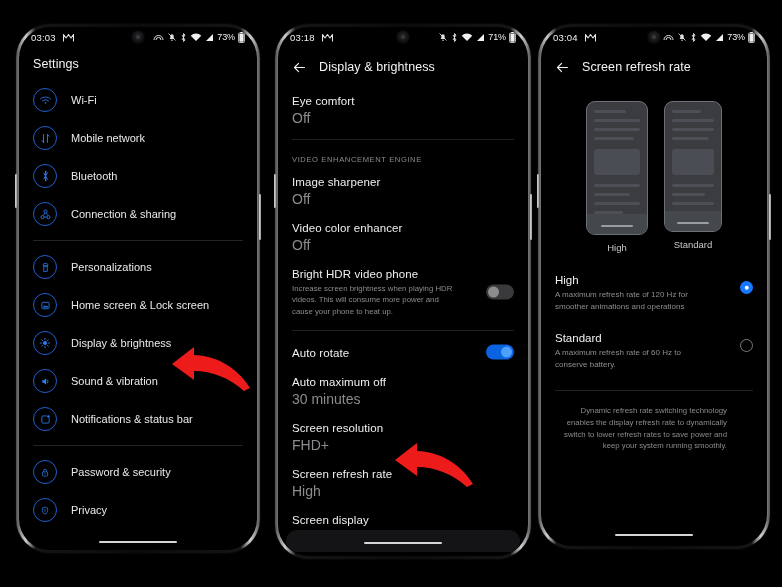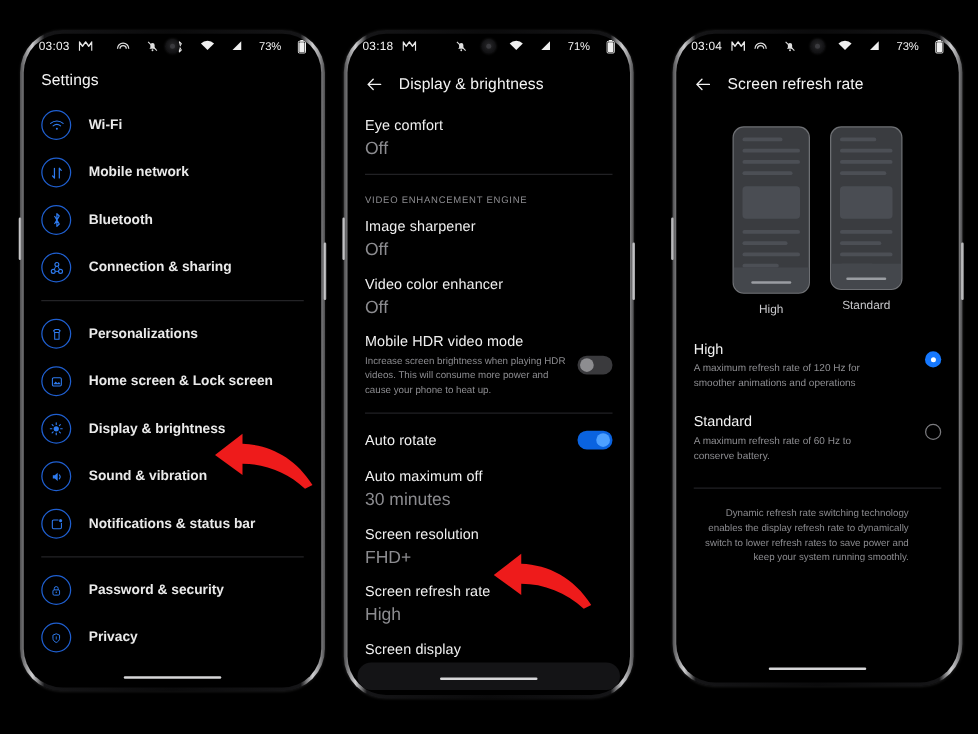--- a/index.html
+++ b/index.html
@@ -39,23 +39,23 @@
 
   
   .statusbar {
     height: 20px;
     display: flex; align-items: center;
     padding: 0 12px;
     font-size: 9.5px;
     color: #f2f2f2;
     position: relative;
   }
-  .sb-left { display: flex; gap: 7px; }
+  .sb-left { display: flex; align-items: center; gap: 7px; }
   .sb-time { font-size: 9.5px; letter-spacing: .2px; }
-  .sb-right { margin-left: auto; display: flex; align-items: flex-start; gap: 13px; }
+  .sb-right { margin-left: auto; display: flex; align-items: center; gap: 3px; }
   .sb-pct { font-size: 9px; letter-spacing: -.1px; }
   .sb-ico { display: block; }
   .camera {
     position: absolute; left: 50%; top: 4px;
     transform: translateX(-50%);
     width: 12px; height: 12px; border-radius: 50%;
     background: radial-gradient(circle at 50% 45%, #2a2a2c 0%, #141416 55%, #08080a 100%);
     box-shadow: 0 0 2px rgba(255,255,255,.12);
   }
   .camera::after {
@@ -70,21 +70,21 @@
     display: flex; align-items: center;
     gap: 12px;
     height: 34px;
     padding: 0 14px;
   }
   .appbar.tall { height: 40px; }
   .app-title { font-size: 12.5px; color: #f4f4f4; letter-spacing: .1px; }
   .back-arrow { width: 15px; height: 15px; flex: none; }
 
   
-  .s-list { padding: 0 0 0 0; font-weight: bold; }
+  .s-list { padding: 0 0 0 0; }
   .s-row {
     display: flex; align-items: center;
     gap: 14px;
     height: 38px;
     padding: 0 14px;
   }
   .s-ico {
     width: 24px; height: 24px; flex: none;
     border: 1px solid #1f5fd0;
     border-radius: 50%;
@@ -368,21 +368,21 @@
             </svg>
           </span>
           <span class="s-label">Privacy</span>
         </div>
       </div>
 
       <div class="gesture"></div>
     </div>
   </div>
 
-  <div class="phone" style="left:275px; top:24px; width:232px; height:535px;">
+  <div class="phone" style="left:275px; top:24px; width:256px; height:535px;">
     <div class="side-btn" style="left:-1px; top:150px; height:34px;"></div>
     <div class="side-btn" style="right:-1px; top:170px; height:46px;"></div>
     <div class="screen">
 
       <div class="statusbar">
         <div class="camera"></div>
         <div class="sb-left">
           <span class="sb-time">03:18</span>
           <svg class="sb-ico" width="11" height="9" viewBox="0 0 22 18">
             <path d="M1 17V3l5 7 5-7 5 7 5-7v14" fill="none" stroke="#e8e8e8" stroke-width="2.2" stroke-linejoin="round"></path>
@@ -434,21 +434,21 @@
           <div class="t">Image sharpener</div>
           <div class="s">Off</div>
         </div>
 
         <div class="row2">
           <div class="t">Video color enhancer</div>
           <div class="s">Off</div>
         </div>
 
         <div class="row2">
-          <div class="t">Mobile HDR video mode</div>
+          <div class="t">Bright HDR video phone</div>
           <div class="desc">Increase screen brightness when playing HDR videos. This will consume more power and cause your phone to heat up.</div>
           <div class="toggle off">
               <span class="knob"></span>
             </div>
         </div>
 
         <div class="hr2"></div>
 
         <div class="row2" style="padding:10px 0 9px 0;">
           <div class="t">Auto rotate</div>

